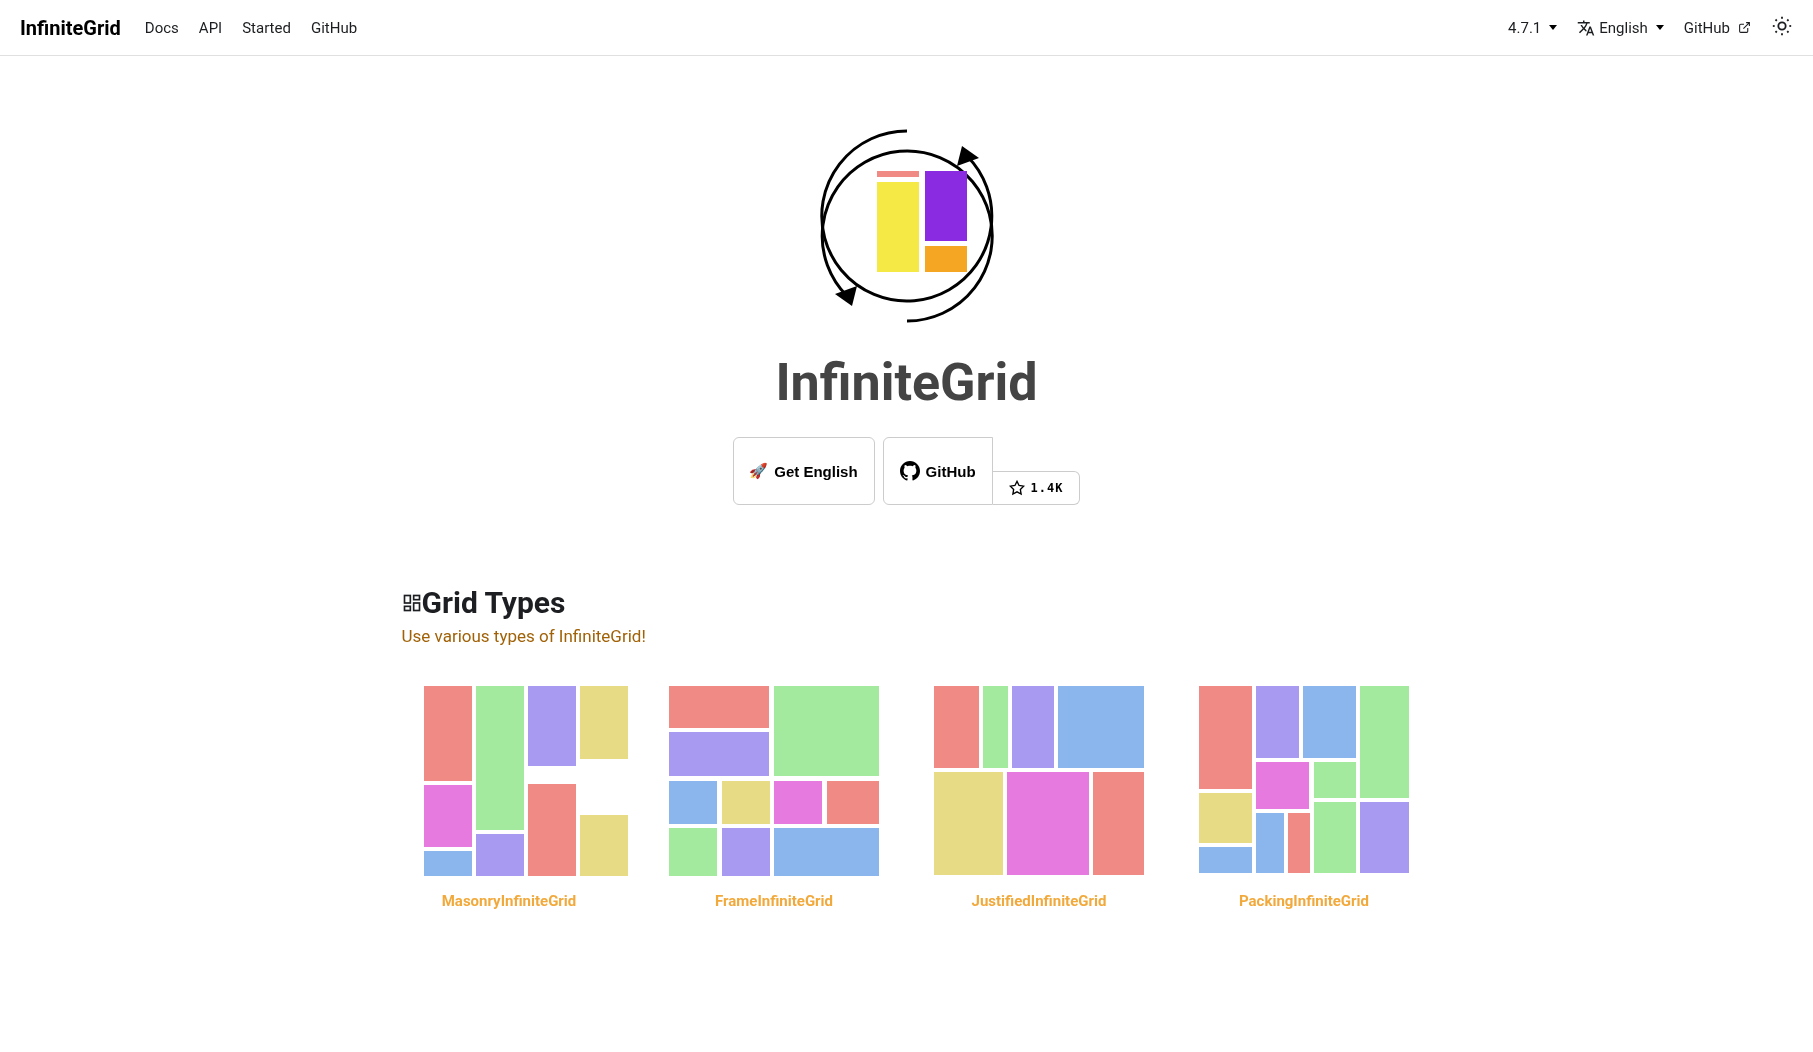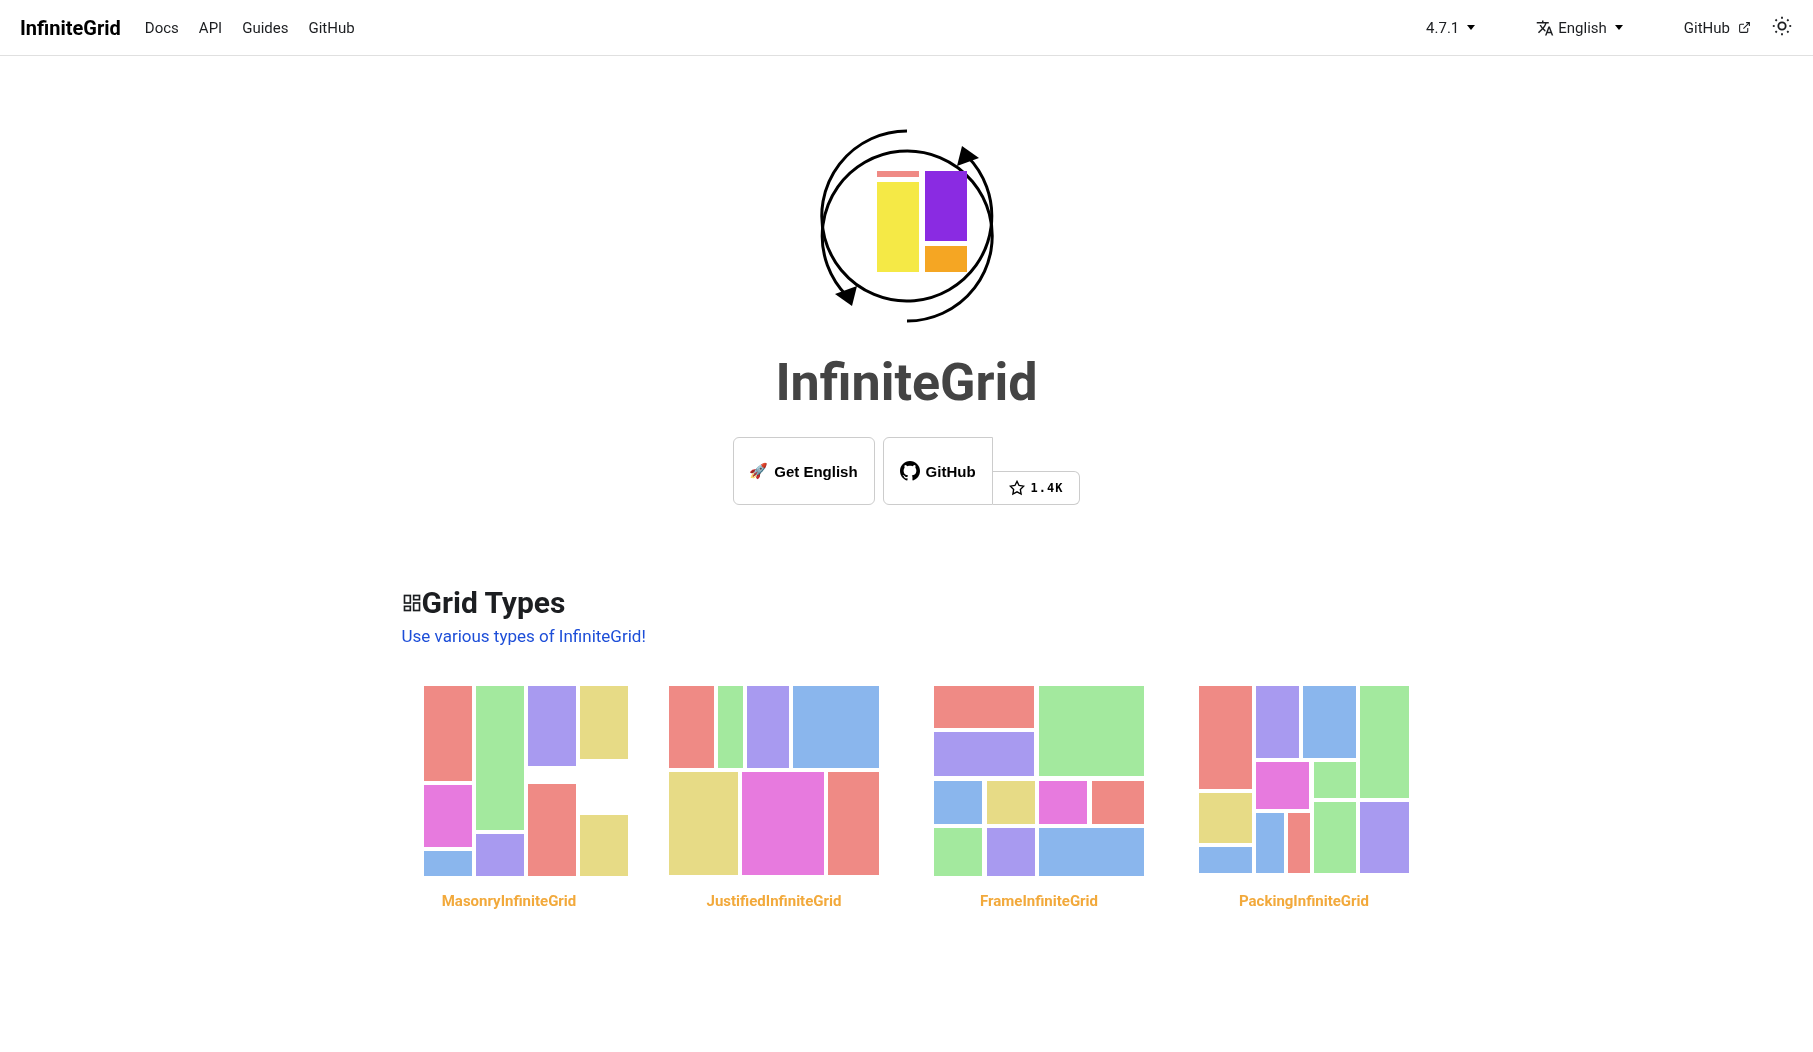--- a/index.html
+++ b/index.html
@@ -44,21 +44,20 @@
       display: flex;
       align-items: center;
       gap: 20px;
     }
     .nav-item {
       display: flex;
       align-items: center;
       gap: 4px;
       font-size: 15px;
       cursor: pointer;
-      margin-left: 41px;
     }
     .caret-down {
       width: 0;
       height: 0;
       border-left: 4px solid transparent;
       border-right: 4px solid transparent;
       border-top: 5px solid #000;
       margin-left: 4px;
     }
     .external-icon {
@@ -126,21 +125,21 @@
       display: flex;
       align-items: center;
       gap: 0;
     }
     .grid-icon {
       width: 20px;
       height: 20px;
     }
     .section-subtitle {
       font-size: 17px;
-      color: #1d4ed8;
+      color: #a16207;
       margin-top: 6px;
     }
     .grid-types {
       display: grid;
       grid-template-columns: repeat(4, 1fr);
       gap: 50px;
       margin-top: 40px;
     }
     .grid-card {
       display: flex;
@@ -171,21 +170,21 @@
   </style>
 </head>
 <body>
 
 <nav class="navbar">
   <div class="navbar-left">
     <a class="brand">InfiniteGrid</a>
     <div class="nav-links">
       <a class="nav-link">Docs</a>
       <a class="nav-link">API</a>
-      <a class="nav-link">Guides</a>
+      <a class="nav-link">Started</a>
       <a class="nav-link">GitHub</a>
     </div>
   </div>
   <div class="navbar-right">
     <div class="nav-item">
       <span>4.7.1</span>
       <span class="caret-down"></span>
     </div>
     <div class="nav-item">
       <svg width="18" height="18" viewBox="0 0 24 24" fill="none" stroke="currentColor" stroke-width="2">
@@ -274,45 +273,45 @@
         <div class="c1" style="left:124px;top:98px;width:48px;height:92px"></div>
         <div class="c5" style="left:176px;top:129px;width:48px;height:61px"></div>
         <div class="c3" style="left:72px;top:148px;width:48px;height:42px"></div>
         <div class="c4" style="left:20px;top:165px;width:48px;height:25px"></div>
       </div>
       <div class="grid-name">MasonryInfiniteGrid</div>
     </div>
 
     <div class="grid-card">
       <div class="grid-preview">
-        <div class="c1" style="left:0;top:0;width:45px;height:82px"></div>
-        <div class="c2" style="left:49px;top:0;width:25px;height:82px"></div>
-        <div class="c3" style="left:78px;top:0;width:42px;height:82px"></div>
-        <div class="c4" style="left:124px;top:0;width:86px;height:82px"></div>
-        <div class="c5" style="left:0;top:86px;width:69px;height:103px"></div>
-        <div class="c6" style="left:73px;top:86px;width:82px;height:103px"></div>
-        <div class="c1" style="left:159px;top:86px;width:51px;height:103px"></div>
-      </div>
-      <div class="grid-name">JustifiedInfiniteGrid</div>
-    </div>
-
-    <div class="grid-card">
-      <div class="grid-preview">
         <div class="c1" style="left:0;top:0;width:100px;height:42px"></div>
         <div class="c2" style="left:105px;top:0;width:105px;height:90px"></div>
         <div class="c3" style="left:0;top:46px;width:100px;height:44px"></div>
         <div class="c4" style="left:0;top:95px;width:48px;height:43px"></div>
         <div class="c5" style="left:53px;top:95px;width:48px;height:43px"></div>
         <div class="c6" style="left:105px;top:95px;width:48px;height:43px"></div>
         <div class="c1" style="left:158px;top:95px;width:52px;height:43px"></div>
         <div class="c2" style="left:0;top:142px;width:48px;height:48px"></div>
         <div class="c3" style="left:53px;top:142px;width:48px;height:48px"></div>
         <div class="c4" style="left:105px;top:142px;width:105px;height:48px"></div>
       </div>
       <div class="grid-name">FrameInfiniteGrid</div>
+    </div>
+
+    <div class="grid-card">
+      <div class="grid-preview">
+        <div class="c1" style="left:0;top:0;width:45px;height:82px"></div>
+        <div class="c2" style="left:49px;top:0;width:25px;height:82px"></div>
+        <div class="c3" style="left:78px;top:0;width:42px;height:82px"></div>
+        <div class="c4" style="left:124px;top:0;width:86px;height:82px"></div>
+        <div class="c5" style="left:0;top:86px;width:69px;height:103px"></div>
+        <div class="c6" style="left:73px;top:86px;width:82px;height:103px"></div>
+        <div class="c1" style="left:159px;top:86px;width:51px;height:103px"></div>
+      </div>
+      <div class="grid-name">JustifiedInfiniteGrid</div>
     </div>
 
     <div class="grid-card">
       <div class="grid-preview">
         <div class="c1" style="left:0;top:0;width:53px;height:103px"></div>
         <div class="c3" style="left:57px;top:0;width:43px;height:72px"></div>
         <div class="c4" style="left:104px;top:0;width:53px;height:72px"></div>
         <div class="c2" style="left:161px;top:0;width:49px;height:112px"></div>
         <div class="c6" style="left:57px;top:76px;width:53px;height:47px"></div>
         <div class="c5" style="left:0;top:107px;width:53px;height:50px"></div>

